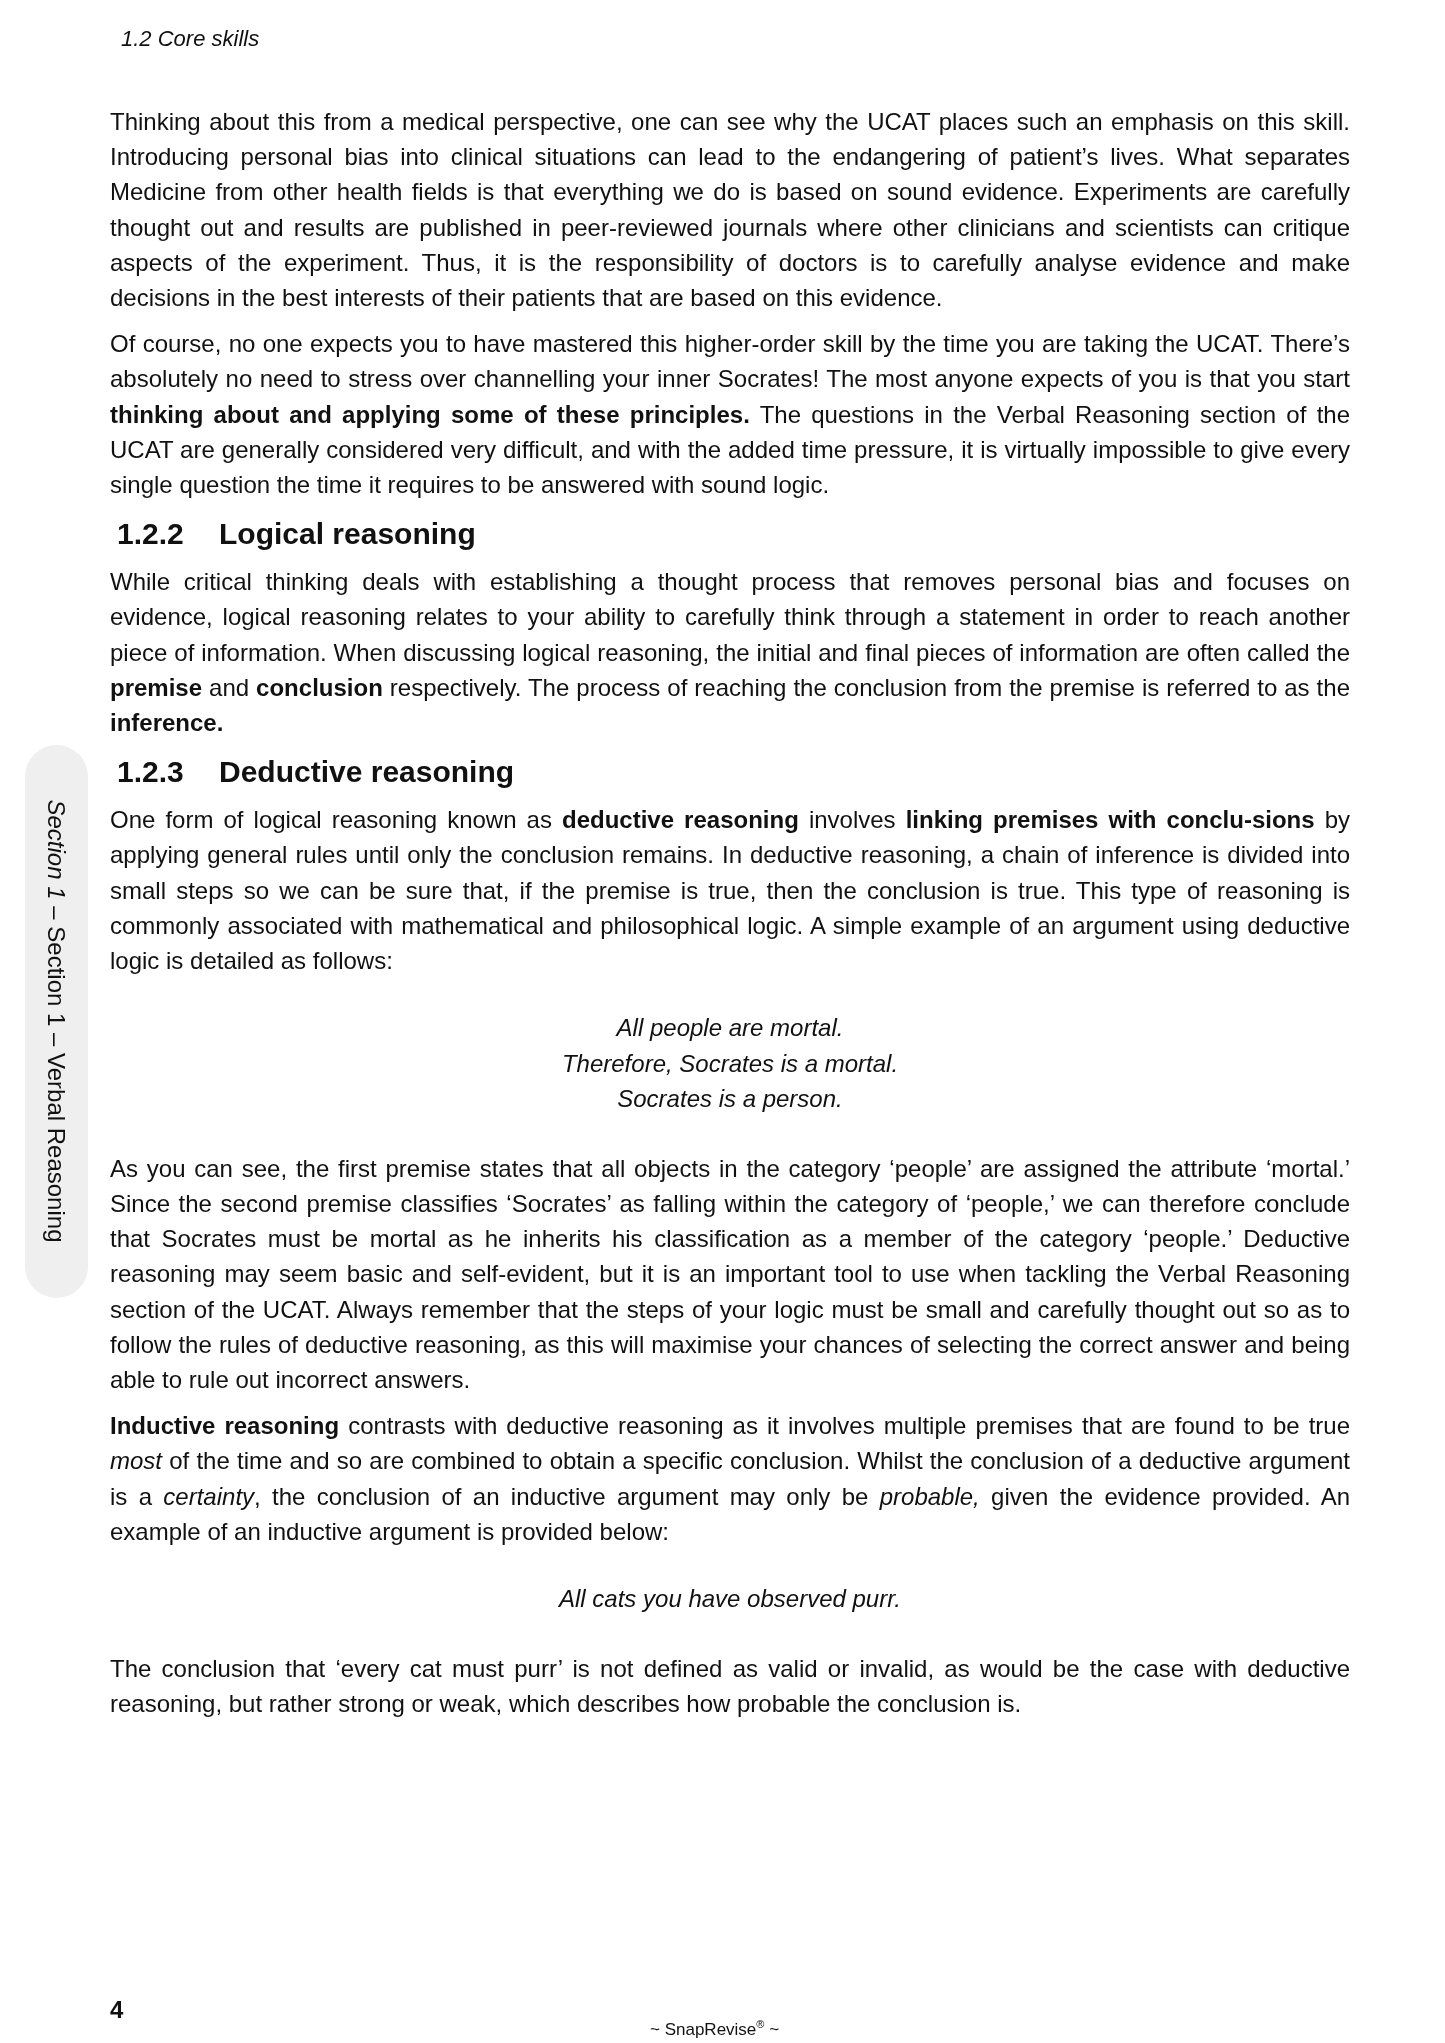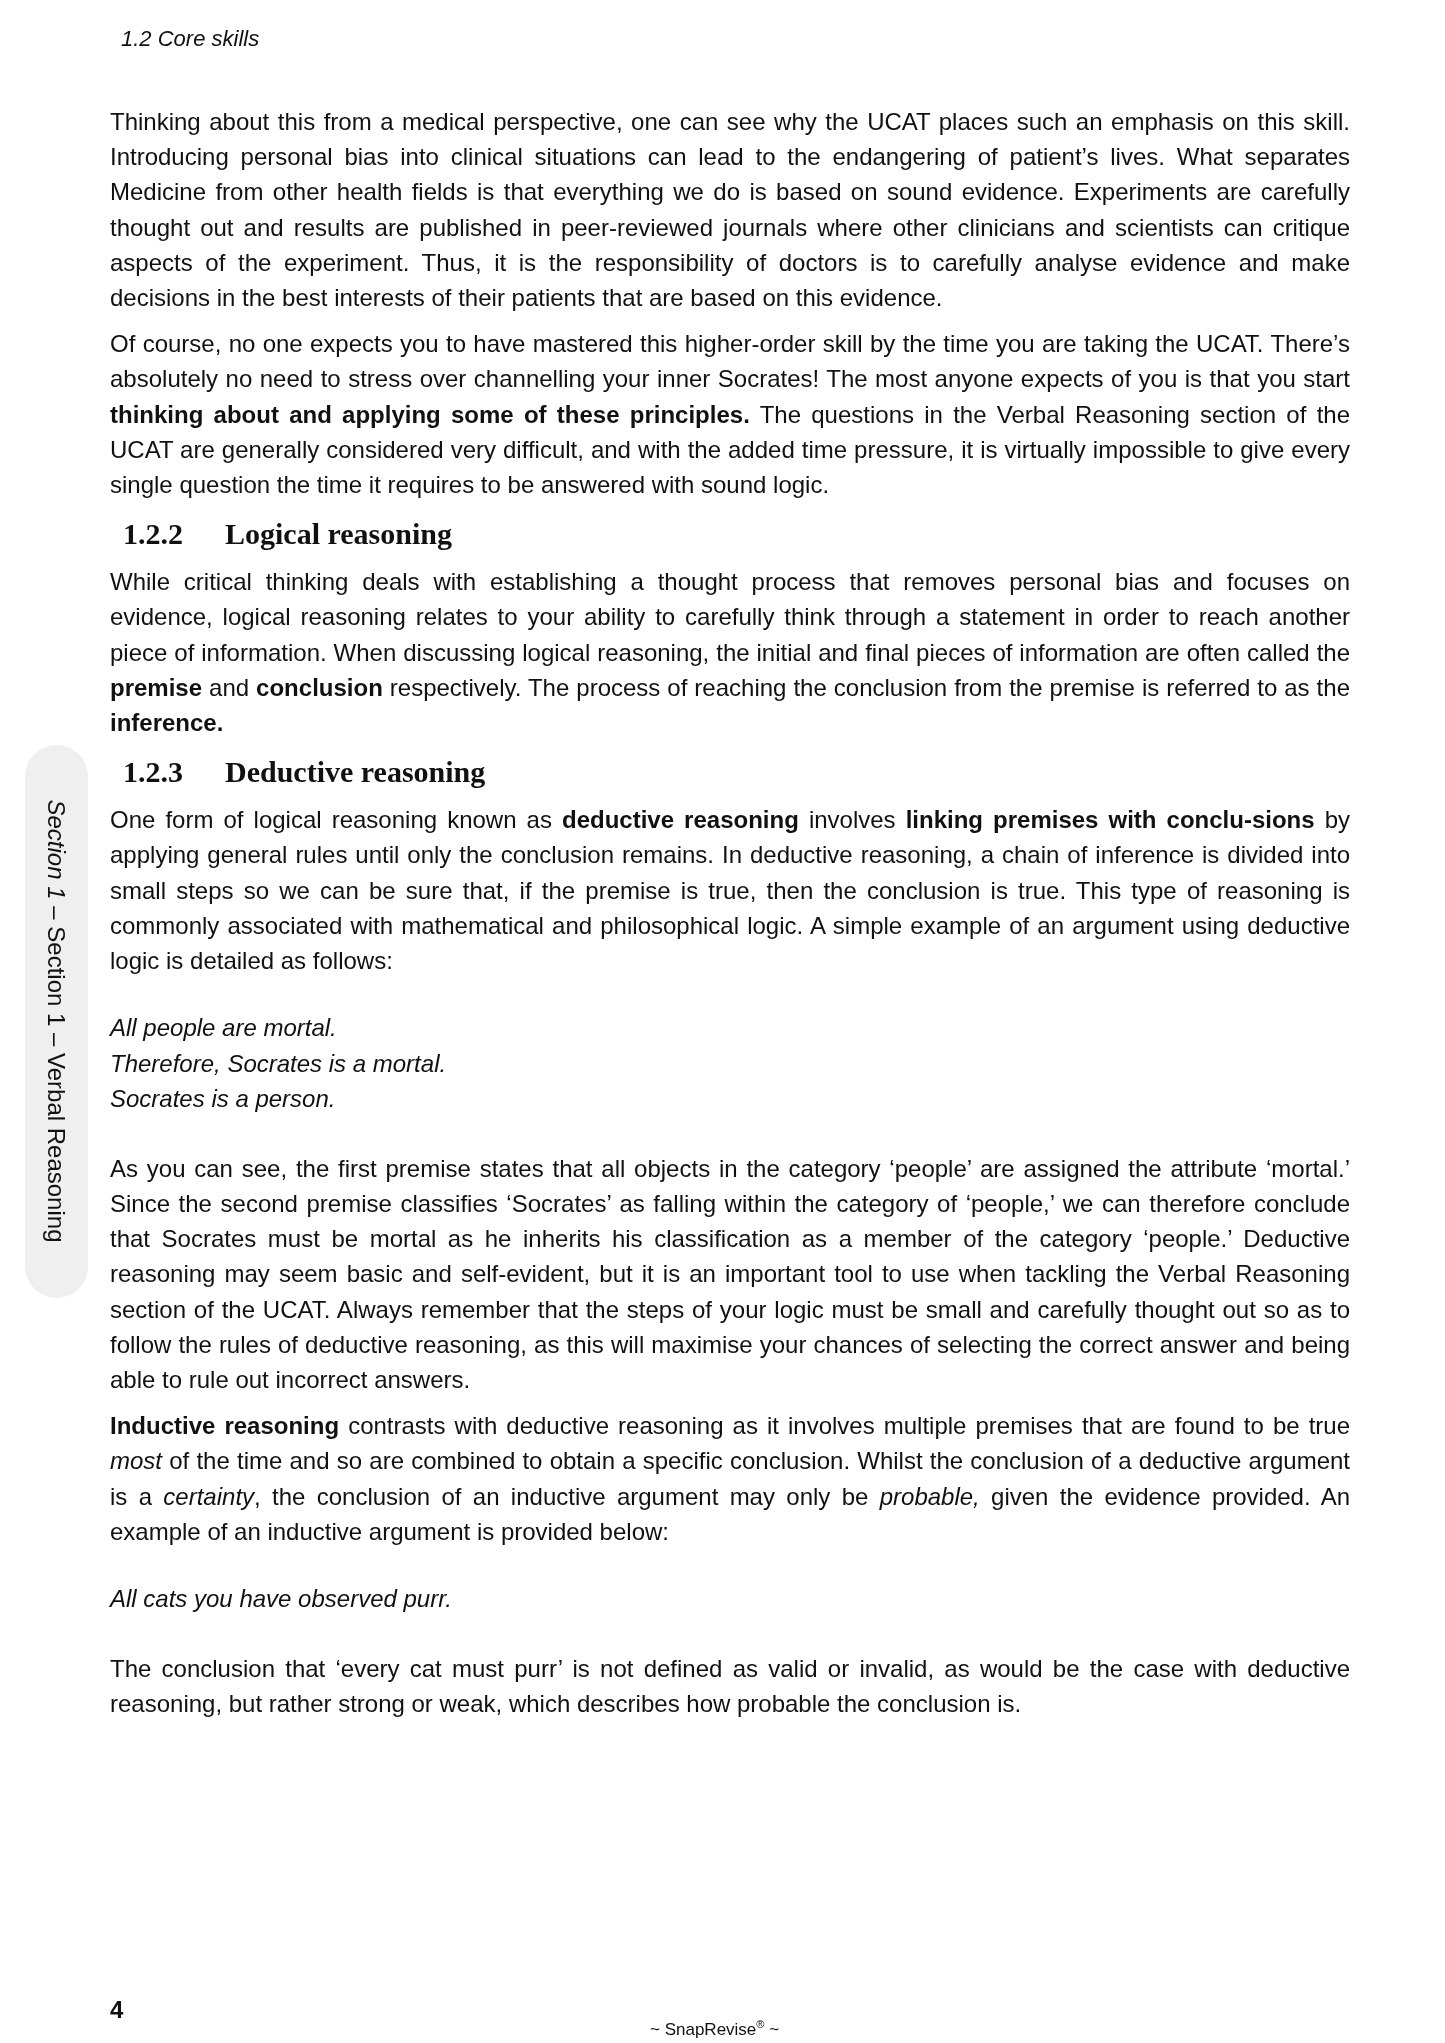--- a/index.html
+++ b/index.html
@@ -1,23 +1,23 @@
 <!DOCTYPE html>
 <html><head>
 <meta charset="utf-8">
 <style>
   html, body { margin: 0; padding: 0; background: #ffffff; }
   body { width: 1445px; height: 2043px; position: relative; overflow: hidden;
          font-family: "Liberation Sans", sans-serif; color: #111111; }
   .running-head { position: absolute; left: 121px; top: 26px; font-size: 22px; font-style: italic; }
   .content { position: absolute; left: 110px; top: 104px; width: 1240px; }
   p.body { margin: 0 0 11px 0; font-size: 24px; line-height: 35.2px; text-align: justify; }
-  h2.sec { margin: 14px 0 12px 13px; font-size: 30px; font-weight: bold; line-height: 36px; font-family: Liberation Serif, serif; }
+  h2.sec { margin: 14px 0 12px 7px; font-size: 30px; font-weight: bold; line-height: 36px; }
   h2.sec .num { display: inline-block; width: 102px; }
-  .argument { font-style: italic; font-size: 24px; line-height: 35.5px; margin: 32px 0 34px 0; }
+  .argument { text-align: center; font-style: italic; font-size: 24px; line-height: 35.5px; margin: 32px 0 34px 0; }
   .side-tab { position: absolute; left: 25px; top: 745px; width: 63px; height: 553px;
               background: #efefef; border-radius: 32px; }
   .side-tab-text { position: absolute; left: 56px; top: 1021px; transform: translate(-50%, -50%) rotate(90deg);
                    white-space: nowrap; font-size: 24px; color: #111; }
   .page-number { position: absolute; left: 110px; top: 1996px; font-size: 24px; font-weight: bold; }
   .footer-brand { position: absolute; left: 650px; top: 2000px; font-size: 17px; margin-top: 18px; }
   .footer-brand sup { font-size: 11px; }
   b { font-weight: bold; }
 </style>
 </head>

